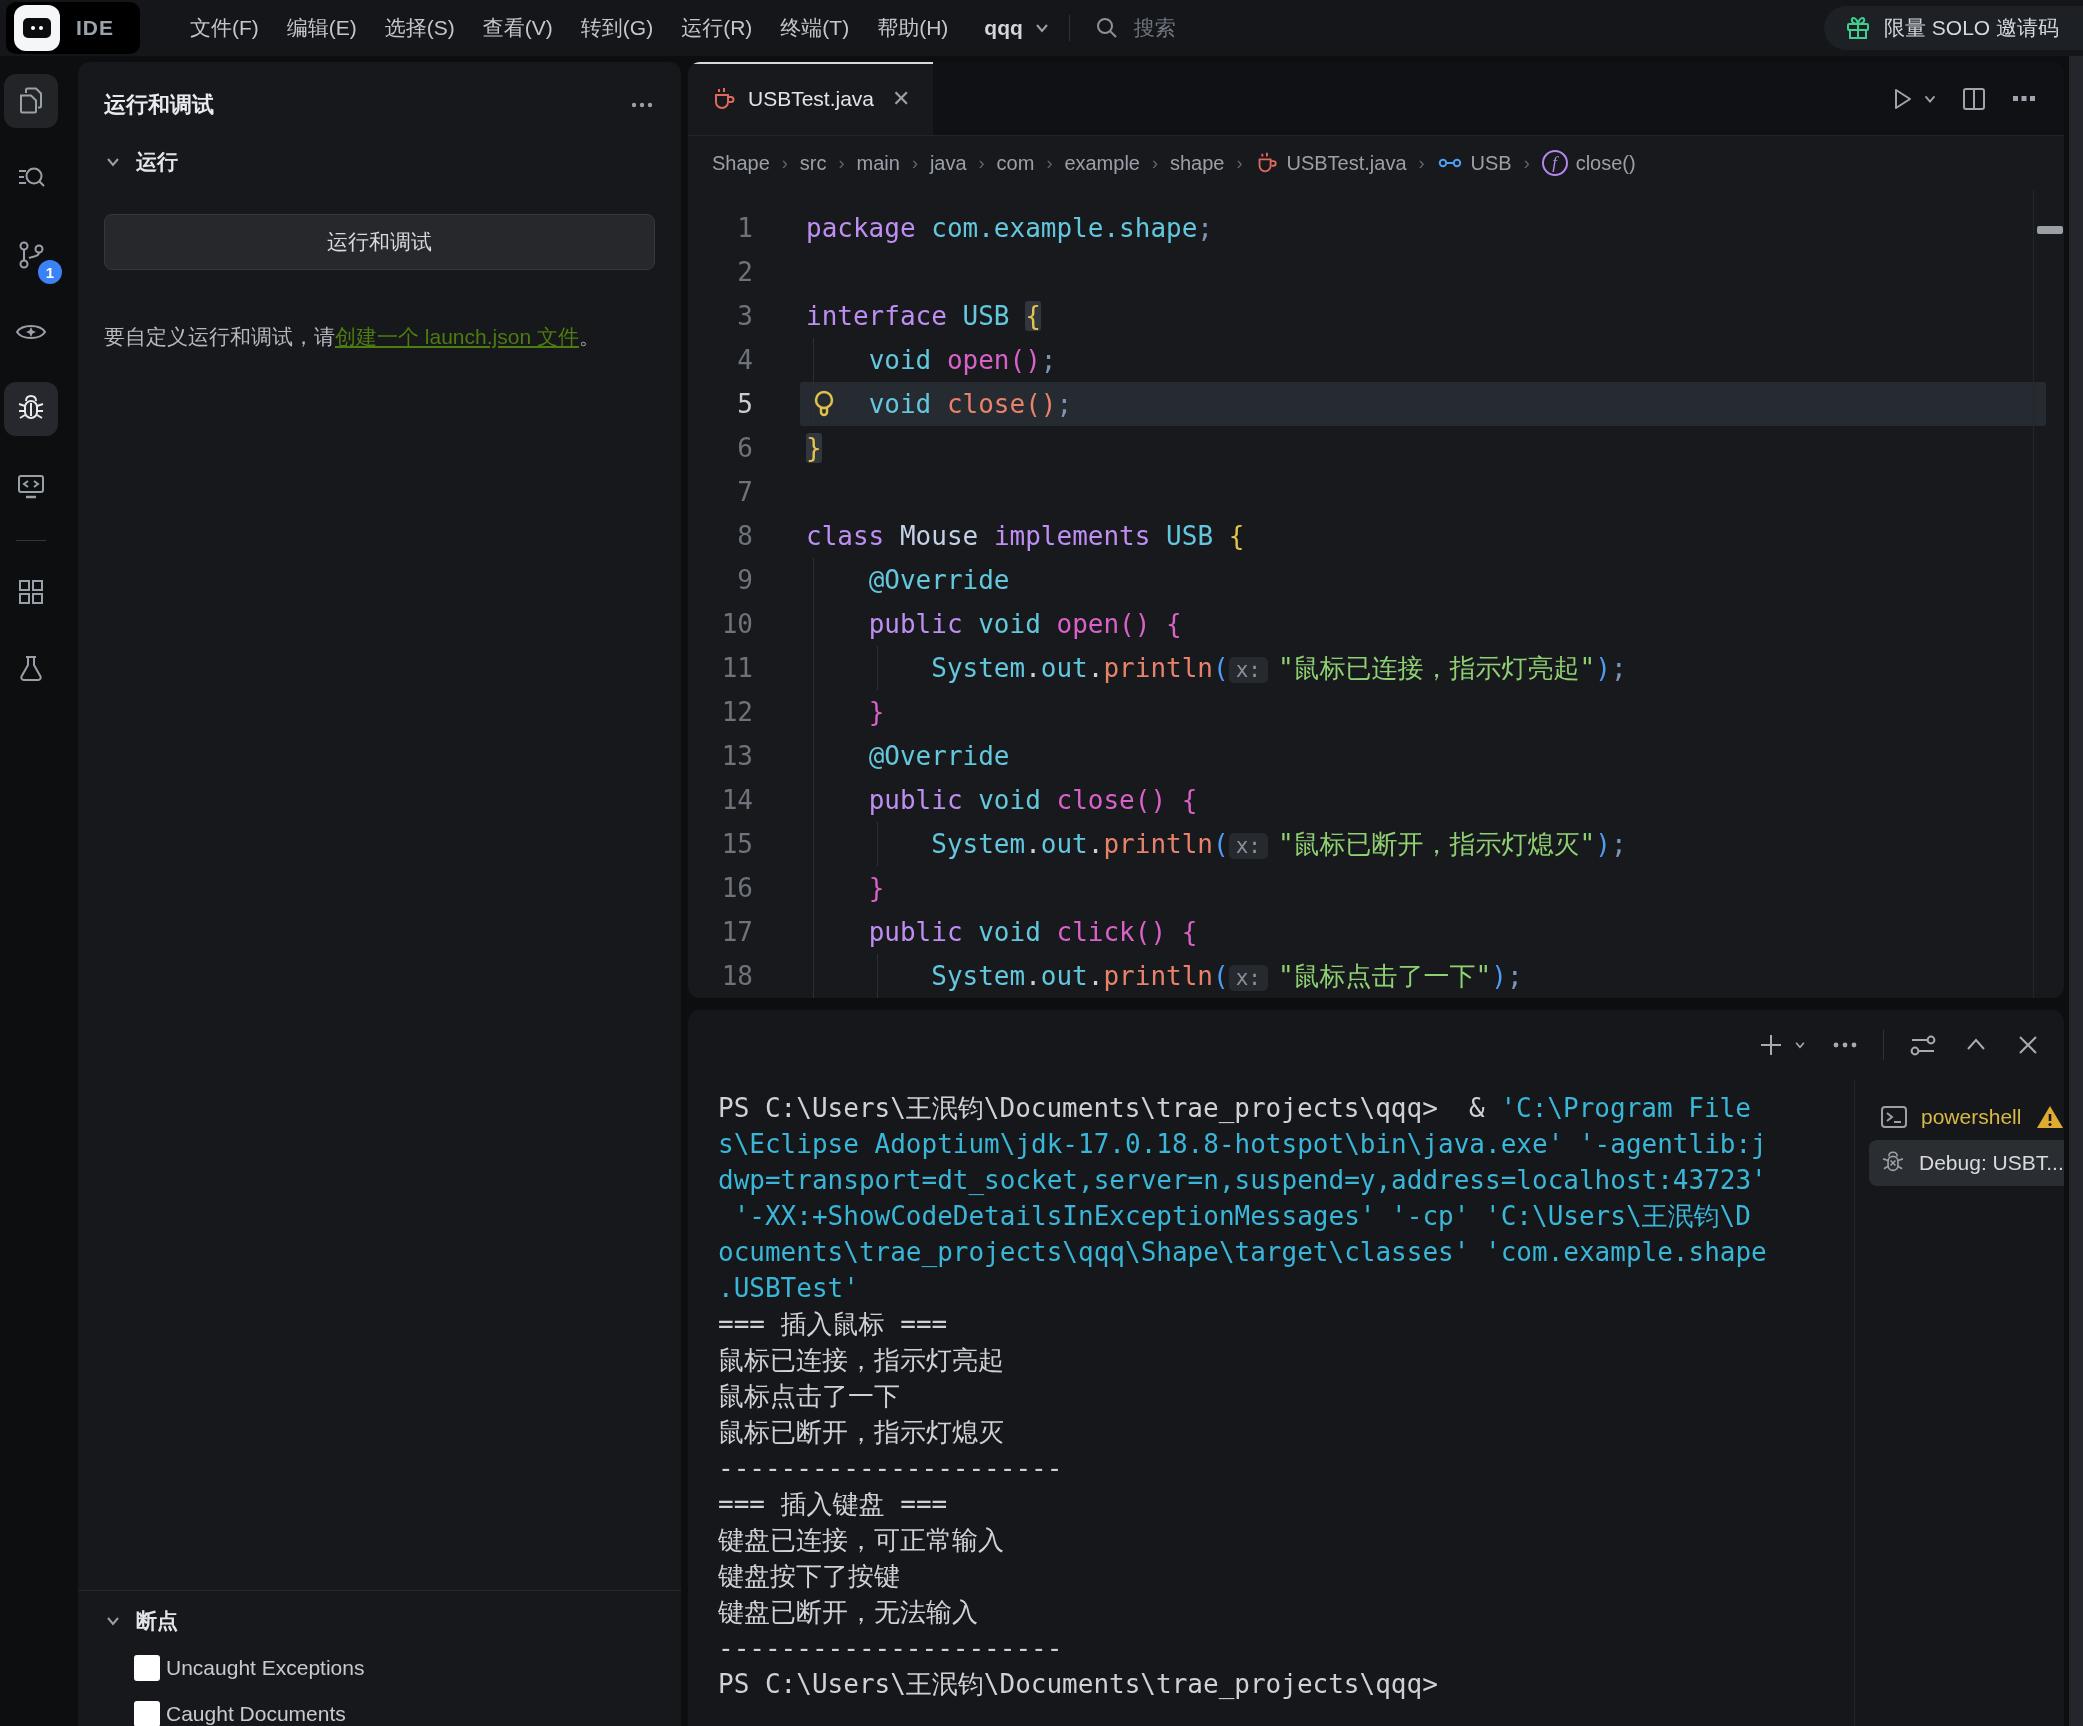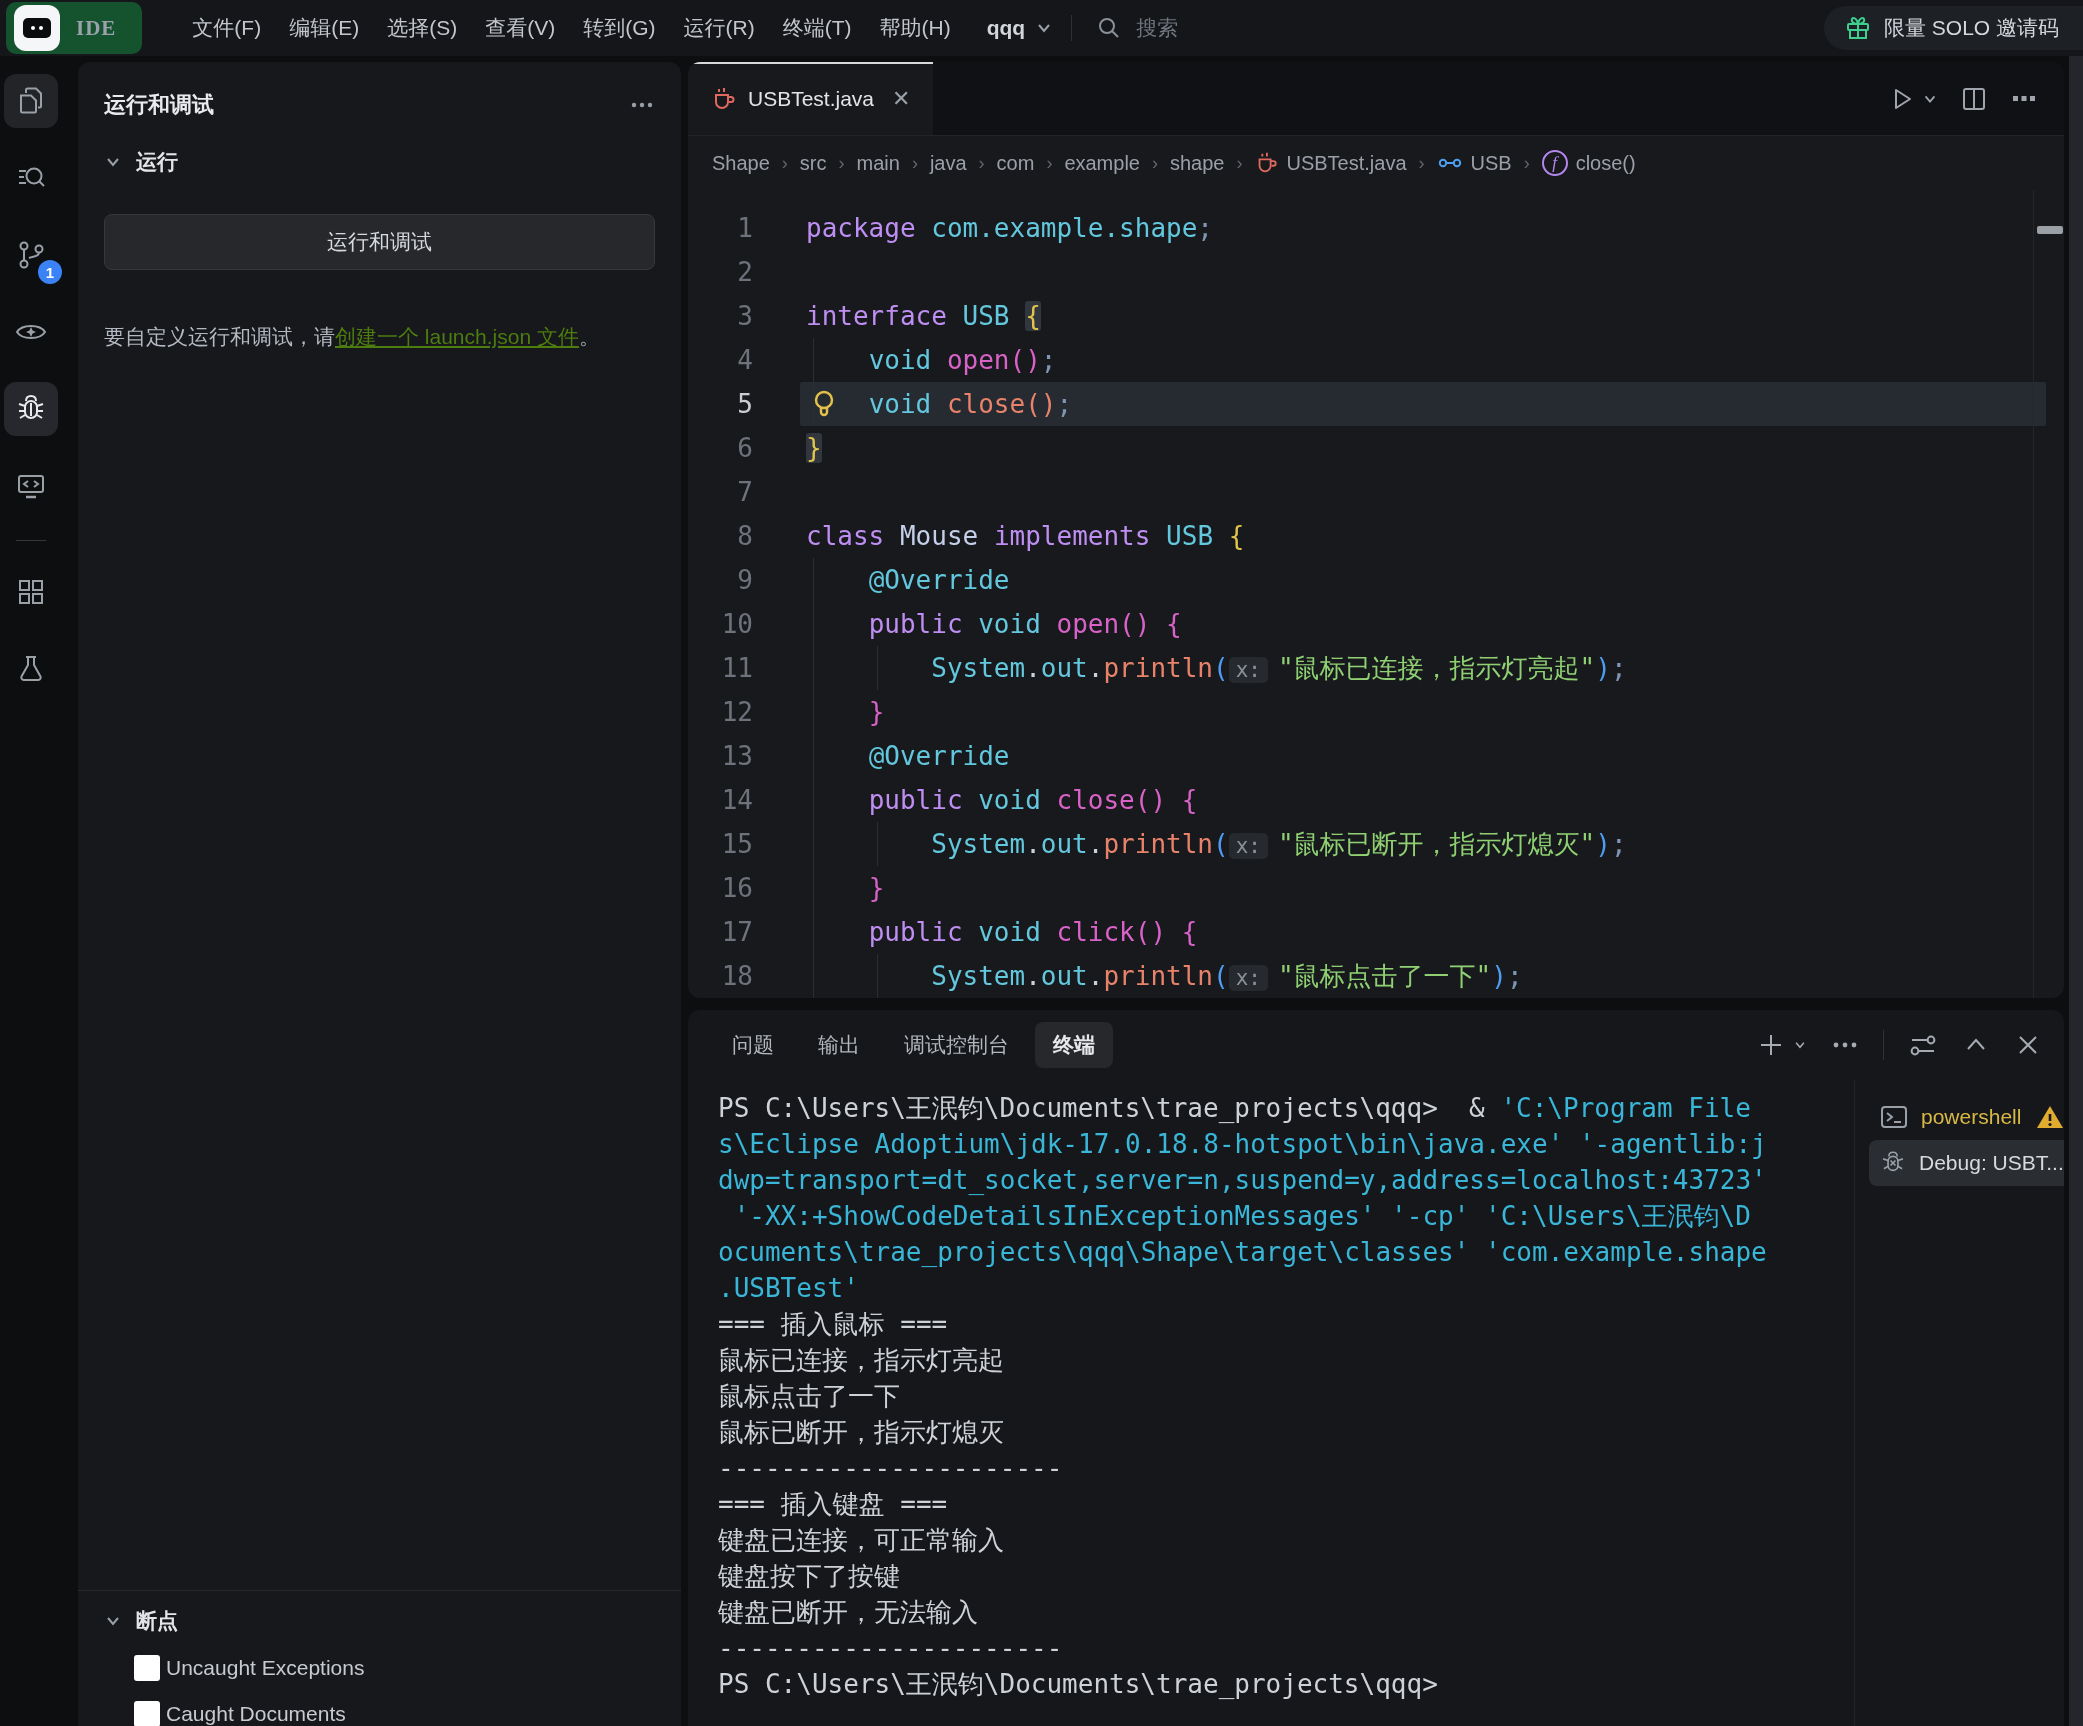--- a/index.html
+++ b/index.html
@@ -4,22 +4,22 @@
 <style>
   * { margin:0; padding:0; box-sizing:border-box; }
   html,body { width:2083px; height:1726px; overflow:hidden; background:#0d0e10;
     font-family:"Liberation Sans","DejaVu Sans",sans-serif; color:#c9ccd2; }
   svg { display:block; }
   .abs { position:absolute; }
 
   
   #topbar { position:absolute; left:0; top:0; width:2083px; height:56px; background:#15161a;
     display:flex; align-items:center; }
-  .logo-pill { display:flex; align-items:center; gap:16px; background:#14532d; border-radius:10px;
-    height:52px; padding:0 26px 0 8px; margin-left:6px;font-family:Liberation Serif, serif; }
+  .logo-pill { display:flex; align-items:center; gap:16px; background:#000000; border-radius:10px;
+    height:52px; padding:0 26px 0 8px; margin-left:6px; }
   .logo-tile { width:46px; height:46px; background:#f5f6f7; border-radius:12px; display:flex;
     align-items:center; justify-content:center; }
   .logo-inner { width:28px; height:20px; background:#0b0c0e; border-radius:5px; display:flex;
     align-items:center; justify-content:center; gap:4px; }
   .logo-inner i { width:4px; height:4px; background:#fff; border-radius:50%; }
   .logo-label { font-size:21px; font-weight:bold; color:#9aa2ab; letter-spacing:1px; }
   #menubar { display:flex; align-items:center; margin-left:36px; }
   .menu-item { font-size:21px; color:#c3c7cd; padding:8px 14px; border-radius:8px; white-space:nowrap; }
   .tb-divider { width:1px; height:26px; background:#2e3136; margin:0 18px; }
   .project-switch { display:flex; align-items:center; gap:10px; margin-left:22px; font-size:21px; color:#d2d5da; font-weight:bold; }
@@ -404,26 +404,20 @@
       <circle cx="14" cy="11" r="8" fill="none" stroke="#e2c04c" stroke-width="2.5"></circle>
       <path d="M11 19 v4 a3 3 0 0 0 6 0 v-4" fill="none" stroke="#e2c04c" stroke-width="2.5"></path>
     </svg>
     <div class="minimap-border"></div>
     <div class="minimap-dash"></div>
   </div>
 </div>
 
 <div id="panel">
   <div class="panel-header">
-    <div id="panel-tabs">
-        <div class="ptab">问题</div>
-        <div class="ptab">输出</div>
-        <div class="ptab">调试控制台</div>
-        <div class="ptab active">终端</div>
-      </div>
     <div class="panel-actions">
       <span style="display:flex;align-items:center;gap:8px">
         <svg width="28" height="28" viewBox="0 0 28 28">
           <line x1="14" y1="4" x2="14" y2="24" stroke="currentColor" stroke-width="2"></line>
           <line x1="4" y1="14" x2="24" y2="14" stroke="currentColor" stroke-width="2"></line>
         </svg>
         <svg width="14" height="14" viewBox="0 0 18 18">
           <polyline points="4,6 9,12 14,6" fill="none" stroke="currentColor" stroke-width="2"></polyline>
         </svg>
       </span>

